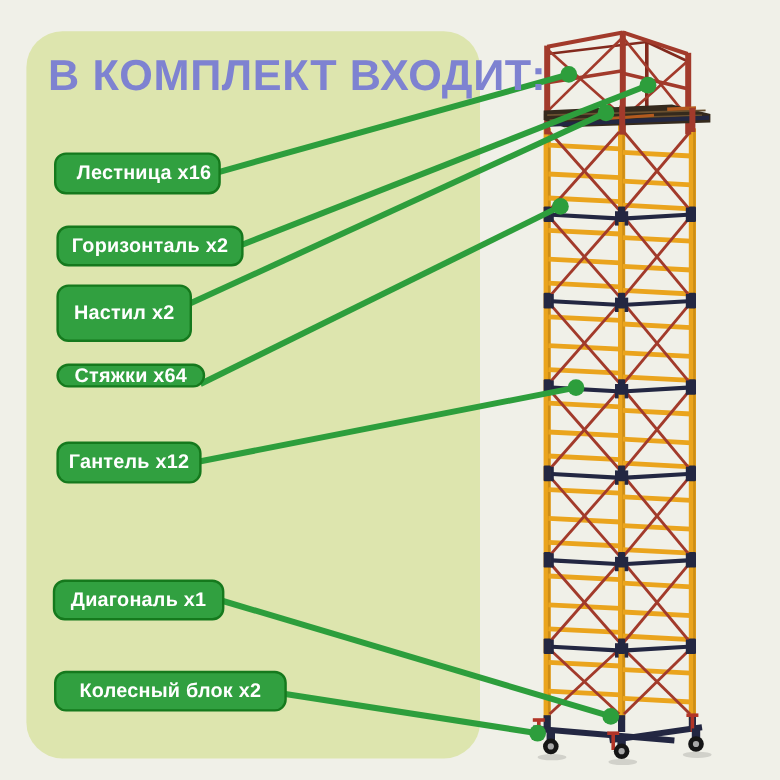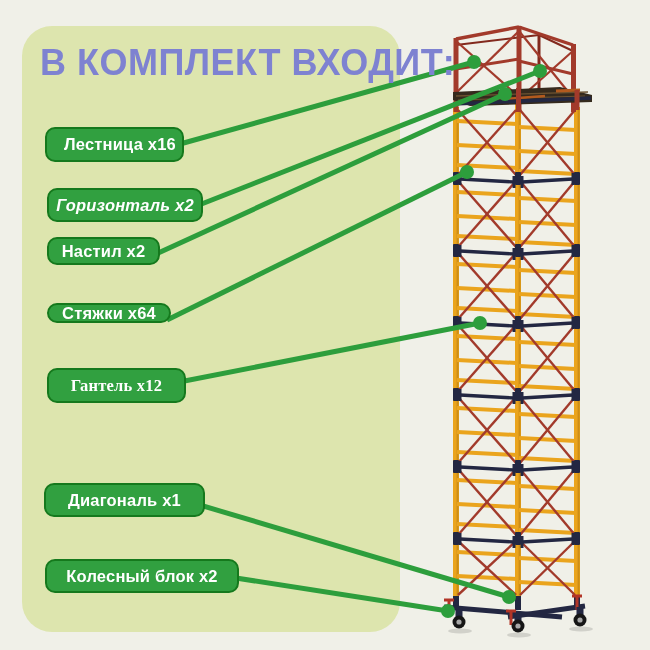--- a/index.html
+++ b/index.html
@@ -223,19 +223,19 @@
       <circle cx="467" cy="172" r="7" fill="#2d9e3c"></circle>
       <circle cx="480" cy="323" r="7" fill="#2d9e3c"></circle>
       <circle cx="509" cy="597" r="7" fill="#2d9e3c"></circle>
       <circle cx="448" cy="611" r="7" fill="#2d9e3c"></circle>
     </g>
 </svg>
 
 <h1 class="title">В КОМПЛЕКТ ВХОДИТ:</h1>
 <div id="labels">
     <div class="pill" style="left: 45px; top: 127px; width: 139px; height: 35px; padding-left: 11px;">Лестница x16</div>
-    <div class="pill" style="left: 47px; top: 188px; width: 156px; height: 34px; font-style: italic;">Горизонталь x2</div>
-    <div class="pill" style="left: 47px; top: 237px; width: 113px; height: 28px;">Настил x2</div>
+    <div class="pill" style="left: 47px; top: 188px; width: 156px; height: 34px;">Горизонталь x2</div>
+    <div class="pill" style="left: 47px; top: 237px; width: 113px; height: 48px;">Настил x2</div>
     <div class="pill" style="left: 47px; top: 303px; width: 124px; height: 20px;">Стяжки x64</div>
-    <div class="pill" style="left: 47px; top: 368px; width: 139px; height: 35px; font-family: Liberation Serif, serif;">Гантель x12</div>
-    <div class="pill" style="left: 44px; top: 483px; width: 161px; height: 34px;">Диагональ x1</div>
+    <div class="pill" style="left: 47px; top: 368px; width: 121px; height: 35px;">Гантель x12</div>
+    <div class="pill" style="left: 44px; top: 483px; width: 143px; height: 34px;">Диагональ x1</div>
     <div class="pill" style="left: 45px; top: 559px; width: 194px; height: 34px;">Колесный блок x2</div>
   </div>
 
 </body></html>

